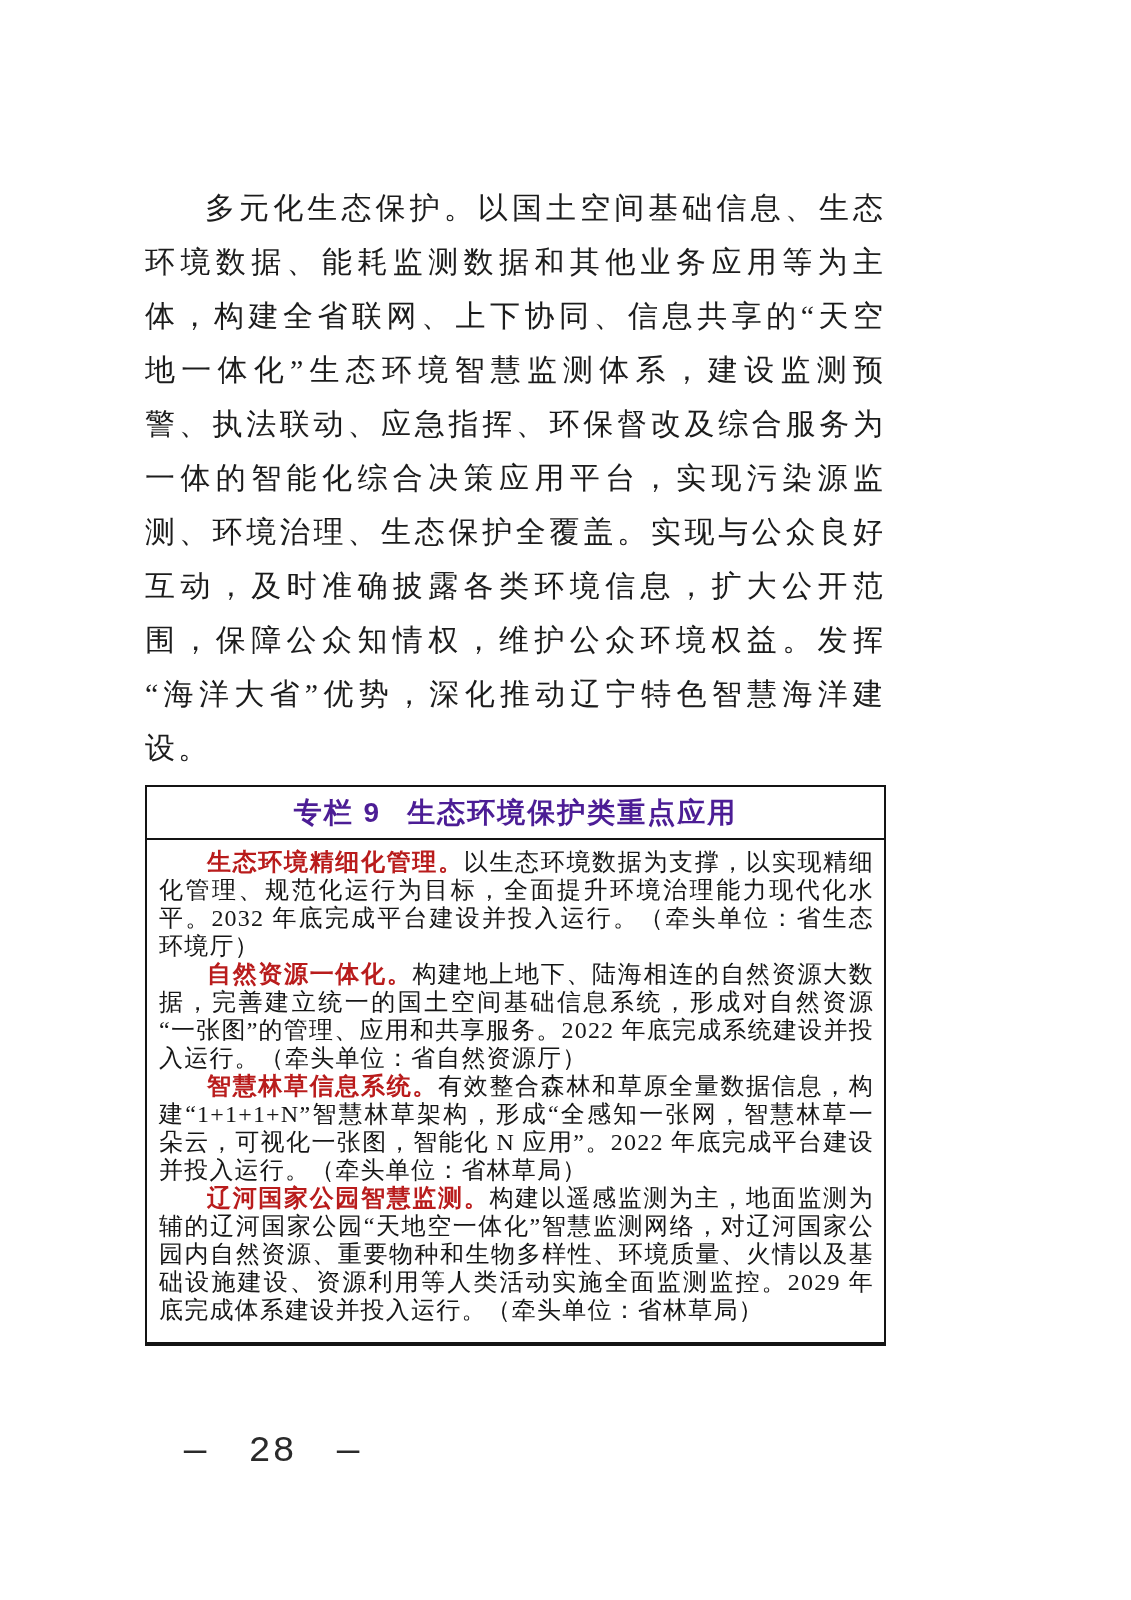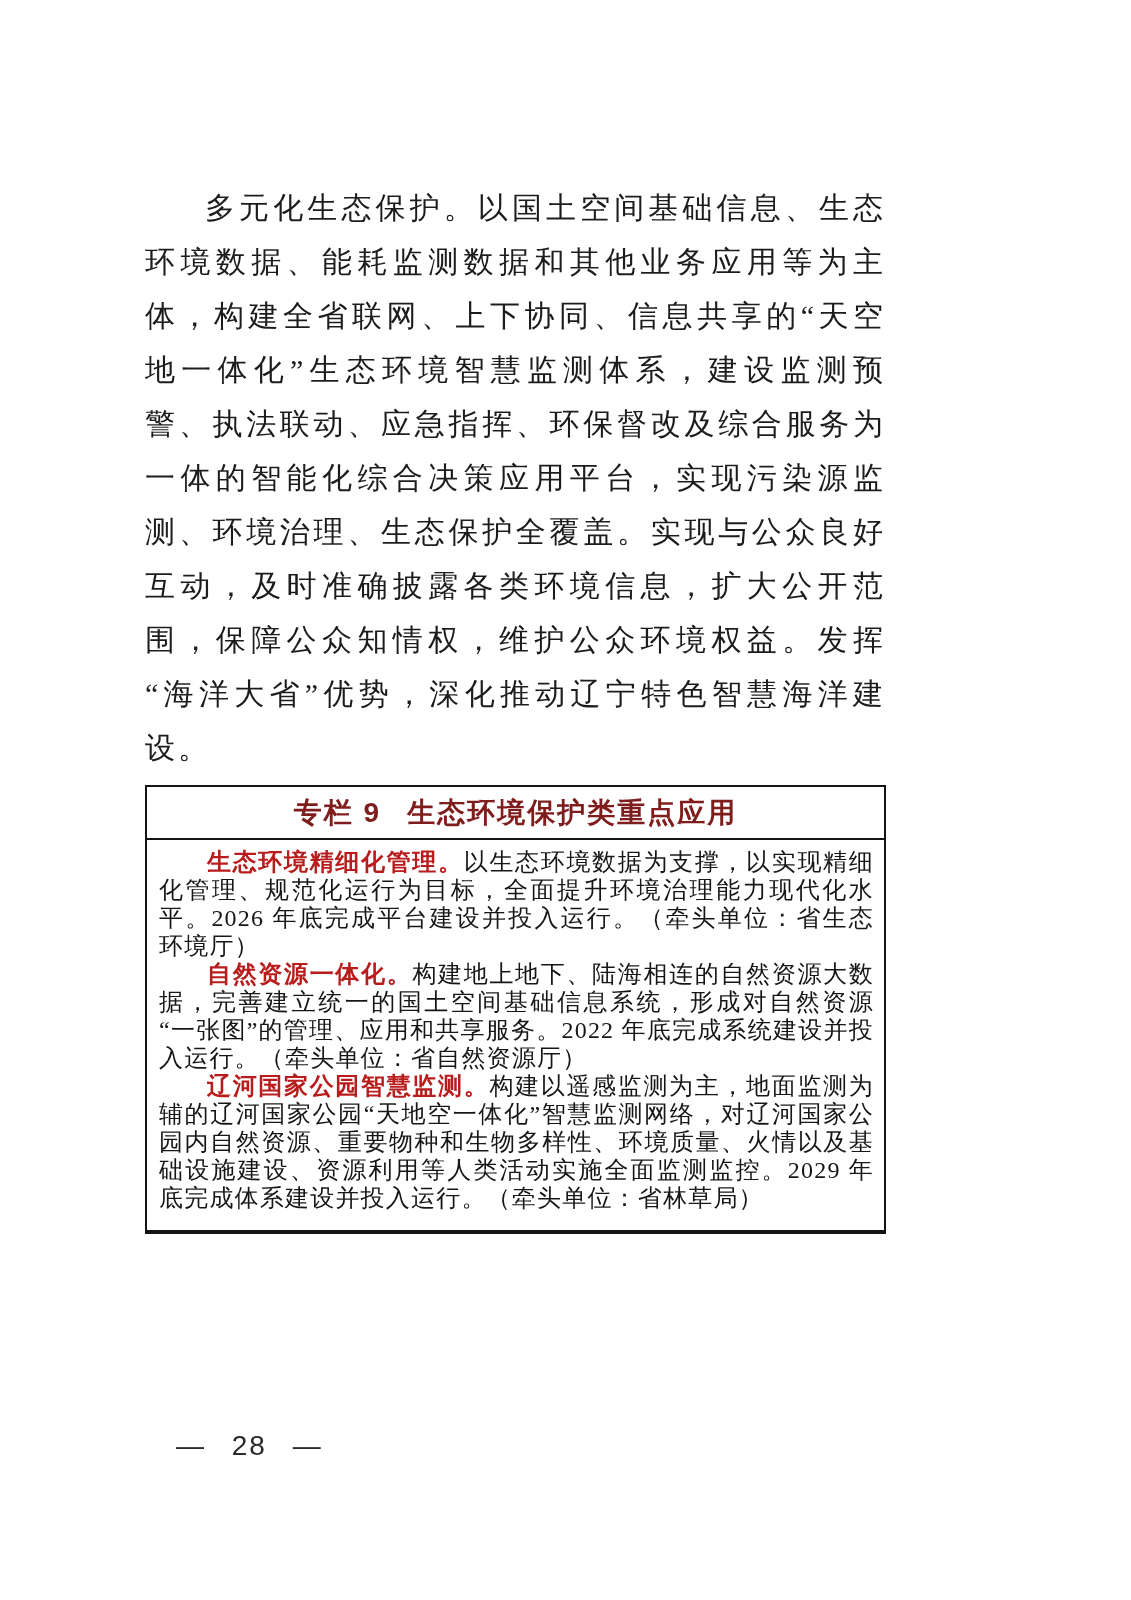--- a/index.html
+++ b/index.html
@@ -31,73 +31,76 @@
   }
   .panel-header {
     border-bottom: 2px solid #141414;
     text-align: center;
     font-family: "Liberation Sans", sans-serif;
     font-weight: bold;
     font-size: 28px;
     line-height: 34px;
     padding: 9px 0 8px 0;
     letter-spacing: 2px;
-    color: #7f1d1d;
+    color: #4c1d95;
   }
   .panel-label { margin-right: 26px; }
   .panel-body {
     padding: 8px 10px 18px 12px;
     font-family: "Liberation Serif", serif;
     font-size: 24px;
     line-height: 28px;
     letter-spacing: 1.2px;
     text-align: justify;
     text-justify: inter-character;
     color: #161616;
   }
   .panel-para { margin: 0; text-indent: 2em; }
   .panel-para .lead {
     font-family: "Liberation Sans", sans-serif;
     font-weight: bold;
     color: #b91c1c;
   }
   .footer {
     position: absolute;
-    left: 176px;
+    left: 184px;
     top: 1430px;
-    font-family: Liberation Sans, sans-serif;
-    font-size: 28px;
+    font-family: Liberation Mono, monospace;
+    font-size: 37px;
     letter-spacing: 2px;
     word-spacing: 16px;
     color: #2a2a2a;
   }
 </style>
 </head>
 <body>
 
 <div class="page">
 
   <p class="body-text">多元化生态保护。以国土空间基础信息、生态环境数据、能耗监测数据和其他业务应用等为主体，构建全省联网、上下协同、信息共享的“天空地一体化”生态环境智慧监测体系，建设监测预警、执法联动、应急指挥、环保督改及综合服务为一体的智能化综合决策应用平台，实现污染源监测、环境治理、生态保护全覆盖。实现与公众良好互动，及时准确披露各类环境信息，扩大公开范围，保障公众知情权，维护公众环境权益。发挥“海洋大省”优势，深化推动辽宁特色智慧海洋建设。</p>
 
   <div class="panel">
     <div class="panel-header">
       <span class="panel-label">专栏 9</span><span>生态环境保护类重点应用</span>
     </div>
     <div class="panel-body">
 
       <p class="panel-para">
-        <b class="lead">生态环境精细化管理。</b><span>以生态环境数据为支撑，以实现精细化管理、规范化运行为目标，全面提升环境治理能力现代化水平。2026 年底完成平台建设并投入运行。（牵头单位：省生态环境厅）</span>
+        <b class="lead">生态环境精细化管理。</b><span>以生态环境数据为支撑，以实现精细化管理、规范化运行为目标，全面提升环境治理能力现代化水平。2032 年底完成平台建设并投入运行。（牵头单位：省生态环境厅）</span>
       </p>
 
 
 
       <p class="panel-para">
         <b class="lead">自然资源一体化。</b><span>构建地上地下、陆海相连的自然资源大数据，完善建立统一的国土空间基础信息系统，形成对自然资源“一张图”的管理、应用和共享服务。2022 年底完成系统建设并投入运行。（牵头单位：省自然资源厅）</span>
       </p>
 
+      <p class="panel-para">
+        <b class="lead">智慧林草信息系统。</b><span>有效整合森林和草原全量数据信息，构建“1+1+1+N”智慧林草架构，形成“全感知一张网，智慧林草一朵云，可视化一张图，智能化 N 应用”。2022 年底完成平台建设并投入运行。（牵头单位：省林草局）</span>
+      </p>
 
       <p class="panel-para">
         <b class="lead">辽河国家公园智慧监测。</b><span>构建以遥感监测为主，地面监测为辅的辽河国家公园“天地空一体化”智慧监测网络，对辽河国家公园内自然资源、重要物种和生物多样性、环境质量、火情以及基础设施建设、资源利用等人类活动实施全面监测监控。2029 年底完成体系建设并投入运行。（牵头单位：省林草局）</span>
       </p>
 
     </div>
   </div>
 
   <div class="footer">— 28 —</div>
 

